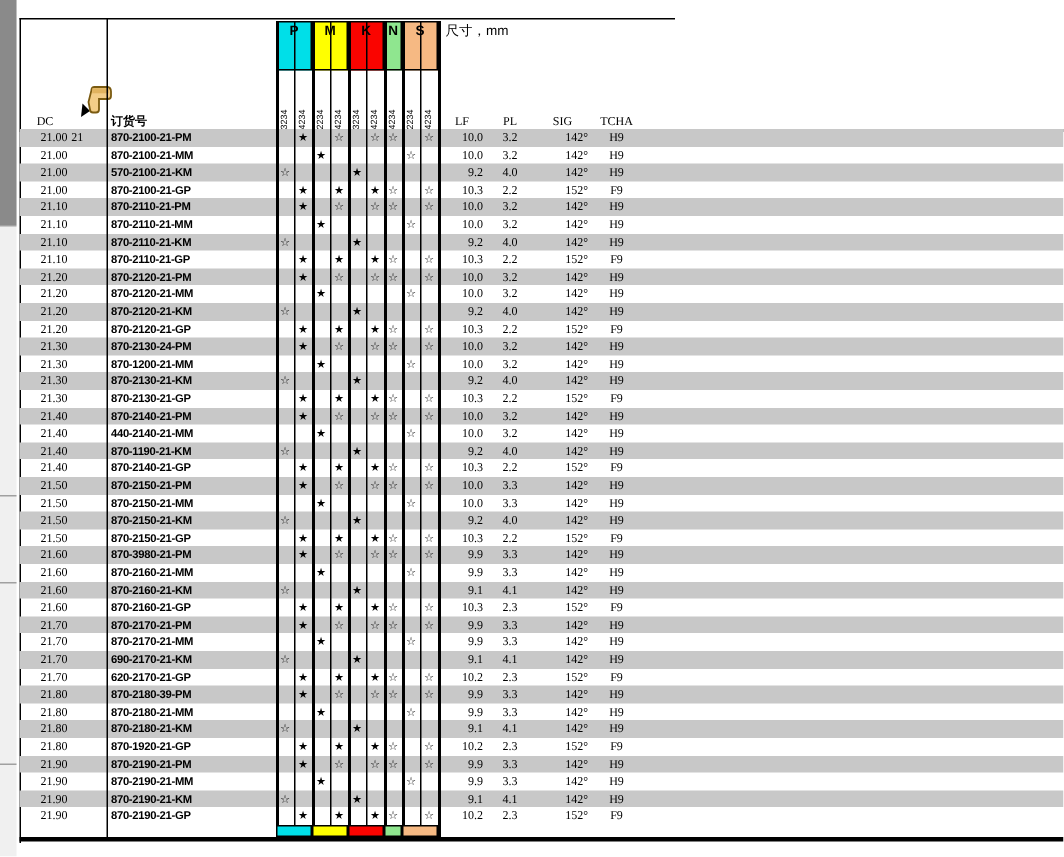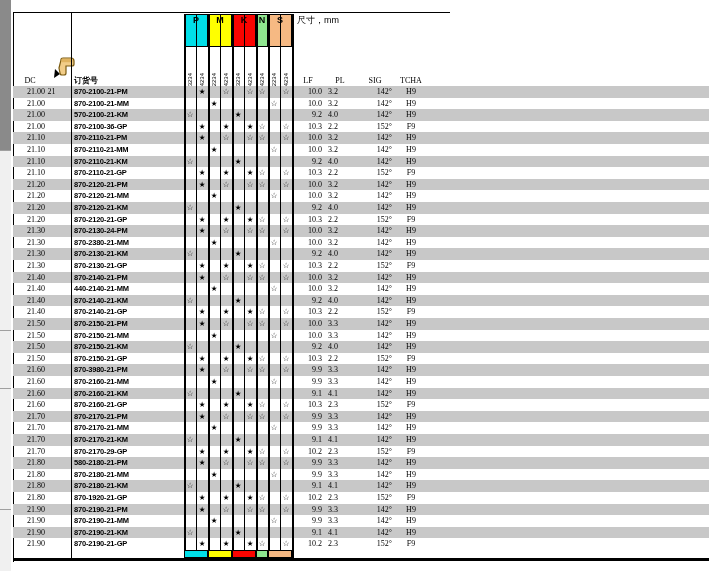--- a/index.html
+++ b/index.html
@@ -27,21 +27,21 @@
   .row{position:absolute;left:0;width:696px;height:11.6px}
   .row.odd{background:#c8c8c8}
   .cell{position:absolute;top:0;height:11.6px;line-height:11.6px;font-size:8px;color:#000;
         white-space:nowrap;font-family:"Liberation Serif",serif}
   .c-dc{left:2px;width:30px;text-align:right}
   .c-grp{left:33px;width:11px;text-align:center}
   .c-ord{left:61px;width:110px;text-align:left;font-family:"Liberation Sans",sans-serif;
          font-weight:bold;font-size:7.5px;letter-spacing:-0.2px}
   .c-star{width:12px;text-align:center;font-size:7.5px}
   .c-lf{left:281px;width:28px;text-align:right}
-  .c-pl{left:315px;width:24px;text-align:left}
+  .c-pl{left:315px;width:24px;text-align:center}
   .c-sig{left:345px;width:34px;text-align:right}
   .c-tcha{left:385px;width:26px;text-align:center}
   .fband{position:absolute;top:538px;height:8px;border:1px solid #000;box-sizing:border-box}
   .hand{position:absolute;left:39px;top:42px;width:24px;height:26px}
   .wm{position:absolute;left:268px;top:247px;font-size:15px;font-weight:bold;letter-spacing:1px;
       color:#8f949c;opacity:0.55;white-space:nowrap}
 </style>
 </head>
 <body>
 
@@ -162,21 +162,21 @@
         <div class="cell c-star" style="left: 255px;"></div>
         <div class="cell c-star" style="left: 267px;"></div>
         <div class="cell c-lf">9.2</div>
         <div class="cell c-pl">4.0</div>
         <div class="cell c-sig">142°</div>
         <div class="cell c-tcha">H9</div>
       </div>
       <div class="row" style="top: 108.8px;">
         <div class="cell c-dc">21.00</div>
         <div class="cell c-grp"></div>
-        <div class="cell c-ord">870-2100-36-GP</div>
+        <div class="cell c-ord">870-2100-21-GP</div>
         <div class="cell c-star" style="left: 171px;"></div>
         <div class="cell c-star" style="left: 183px;">★</div>
         <div class="cell c-star" style="left: 195px;"></div>
         <div class="cell c-star" style="left: 207px;">★</div>
         <div class="cell c-star" style="left: 219px;"></div>
         <div class="cell c-star" style="left: 231px;">★</div>
         <div class="cell c-star" style="left: 243px;">☆</div>
         <div class="cell c-star" style="left: 255px;"></div>
         <div class="cell c-star" style="left: 267px;">☆</div>
         <div class="cell c-lf">10.3</div>
@@ -342,21 +342,21 @@
         <div class="cell c-star" style="left: 255px;"></div>
         <div class="cell c-star" style="left: 267px;">☆</div>
         <div class="cell c-lf">10.0</div>
         <div class="cell c-pl">3.2</div>
         <div class="cell c-sig">142°</div>
         <div class="cell c-tcha">H9</div>
       </div>
       <div class="row" style="top: 224.8px;">
         <div class="cell c-dc">21.30</div>
         <div class="cell c-grp"></div>
-        <div class="cell c-ord">870-2380-21-MM</div>
+        <div class="cell c-ord">870-1200-21-MM</div>
         <div class="cell c-star" style="left: 171px;"></div>
         <div class="cell c-star" style="left: 183px;"></div>
         <div class="cell c-star" style="left: 195px;">★</div>
         <div class="cell c-star" style="left: 207px;"></div>
         <div class="cell c-star" style="left: 219px;"></div>
         <div class="cell c-star" style="left: 231px;"></div>
         <div class="cell c-star" style="left: 243px;"></div>
         <div class="cell c-star" style="left: 255px;">☆</div>
         <div class="cell c-star" style="left: 267px;"></div>
         <div class="cell c-lf">10.0</div>
@@ -432,21 +432,21 @@
         <div class="cell c-star" style="left: 255px;">☆</div>
         <div class="cell c-star" style="left: 267px;"></div>
         <div class="cell c-lf">10.0</div>
         <div class="cell c-pl">3.2</div>
         <div class="cell c-sig">142°</div>
         <div class="cell c-tcha">H9</div>
       </div>
       <div class="row odd" style="top: 282.8px;">
         <div class="cell c-dc">21.40</div>
         <div class="cell c-grp"></div>
-        <div class="cell c-ord">870-2140-21-KM</div>
+        <div class="cell c-ord">870-1190-21-KM</div>
         <div class="cell c-star" style="left: 171px;">☆</div>
         <div class="cell c-star" style="left: 183px;"></div>
         <div class="cell c-star" style="left: 195px;"></div>
         <div class="cell c-star" style="left: 207px;"></div>
         <div class="cell c-star" style="left: 219px;">★</div>
         <div class="cell c-star" style="left: 231px;"></div>
         <div class="cell c-star" style="left: 243px;"></div>
         <div class="cell c-star" style="left: 255px;"></div>
         <div class="cell c-star" style="left: 267px;"></div>
         <div class="cell c-lf">9.2</div>
@@ -648,57 +648,57 @@
         <div class="cell c-star" style="left: 255px;">☆</div>
         <div class="cell c-star" style="left: 267px;"></div>
         <div class="cell c-lf">9.9</div>
         <div class="cell c-pl">3.3</div>
         <div class="cell c-sig">142°</div>
         <div class="cell c-tcha">H9</div>
       </div>
       <div class="row odd" style="top: 422px;">
         <div class="cell c-dc">21.70</div>
         <div class="cell c-grp"></div>
-        <div class="cell c-ord">870-2170-21-KM</div>
+        <div class="cell c-ord">690-2170-21-KM</div>
         <div class="cell c-star" style="left: 171px;">☆</div>
         <div class="cell c-star" style="left: 183px;"></div>
         <div class="cell c-star" style="left: 195px;"></div>
         <div class="cell c-star" style="left: 207px;"></div>
         <div class="cell c-star" style="left: 219px;">★</div>
         <div class="cell c-star" style="left: 231px;"></div>
         <div class="cell c-star" style="left: 243px;"></div>
         <div class="cell c-star" style="left: 255px;"></div>
         <div class="cell c-star" style="left: 267px;"></div>
         <div class="cell c-lf">9.1</div>
         <div class="cell c-pl">4.1</div>
         <div class="cell c-sig">142°</div>
         <div class="cell c-tcha">H9</div>
       </div>
       <div class="row" style="top: 433.6px;">
         <div class="cell c-dc">21.70</div>
         <div class="cell c-grp"></div>
-        <div class="cell c-ord">870-2170-29-GP</div>
+        <div class="cell c-ord">620-2170-21-GP</div>
         <div class="cell c-star" style="left: 171px;"></div>
         <div class="cell c-star" style="left: 183px;">★</div>
         <div class="cell c-star" style="left: 195px;"></div>
         <div class="cell c-star" style="left: 207px;">★</div>
         <div class="cell c-star" style="left: 219px;"></div>
         <div class="cell c-star" style="left: 231px;">★</div>
         <div class="cell c-star" style="left: 243px;">☆</div>
         <div class="cell c-star" style="left: 255px;"></div>
         <div class="cell c-star" style="left: 267px;">☆</div>
         <div class="cell c-lf">10.2</div>
         <div class="cell c-pl">2.3</div>
         <div class="cell c-sig">152°</div>
         <div class="cell c-tcha">F9</div>
       </div>
       <div class="row odd" style="top: 445.2px;">
         <div class="cell c-dc">21.80</div>
         <div class="cell c-grp"></div>
-        <div class="cell c-ord">580-2180-21-PM</div>
+        <div class="cell c-ord">870-2180-39-PM</div>
         <div class="cell c-star" style="left: 171px;"></div>
         <div class="cell c-star" style="left: 183px;">★</div>
         <div class="cell c-star" style="left: 195px;"></div>
         <div class="cell c-star" style="left: 207px;">☆</div>
         <div class="cell c-star" style="left: 219px;"></div>
         <div class="cell c-star" style="left: 231px;">☆</div>
         <div class="cell c-star" style="left: 243px;">☆</div>
         <div class="cell c-star" style="left: 255px;"></div>
         <div class="cell c-star" style="left: 267px;">☆</div>
         <div class="cell c-lf">9.9</div>

